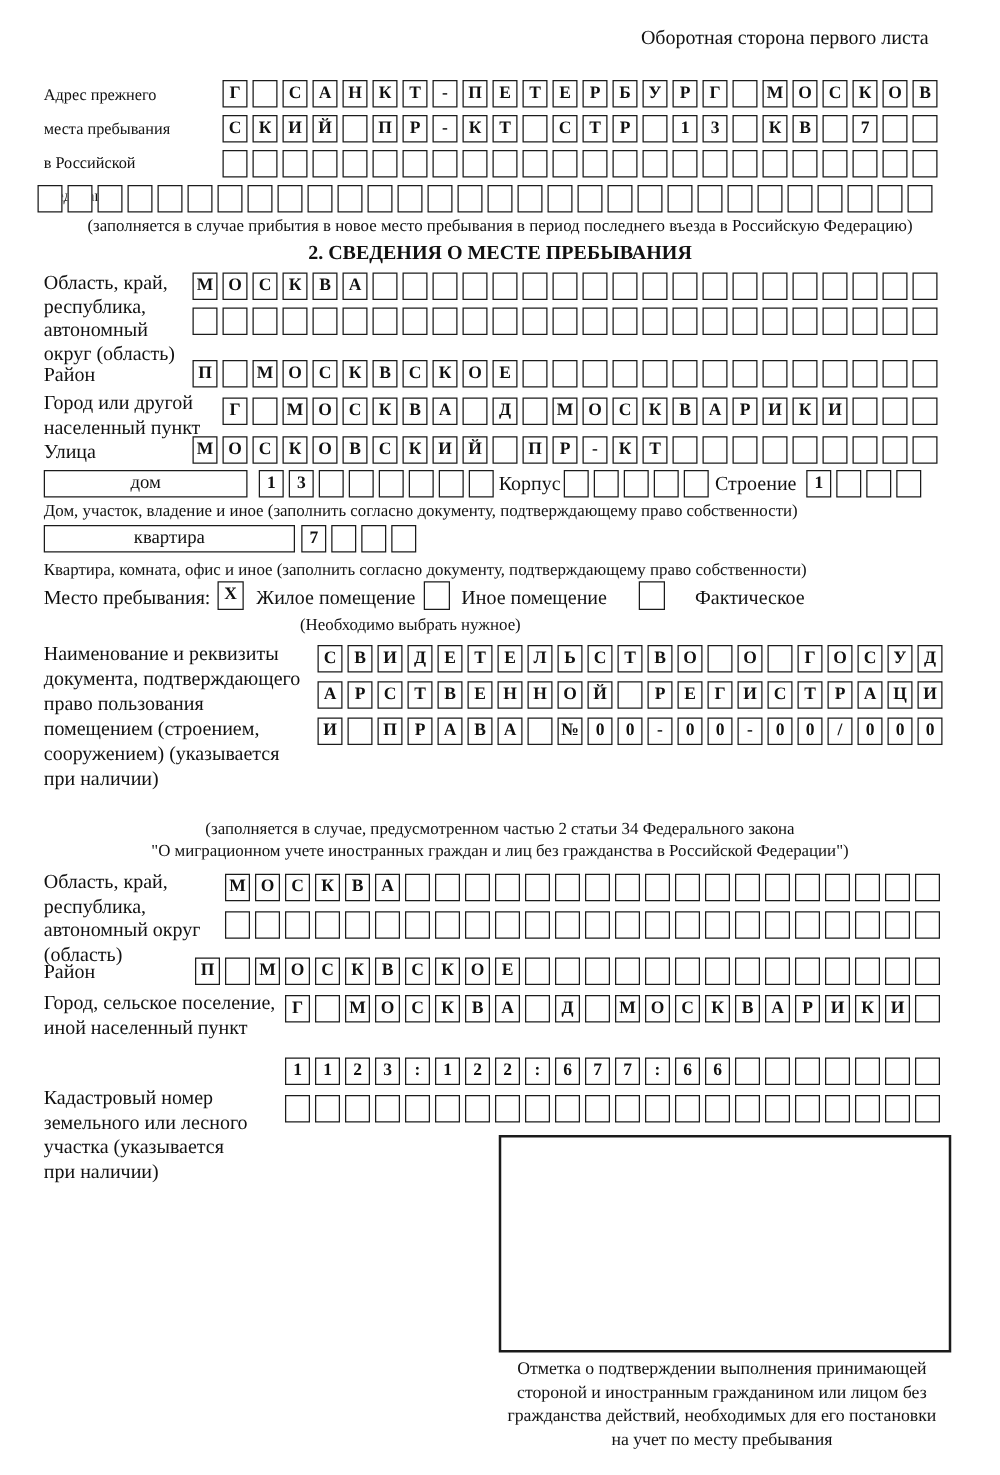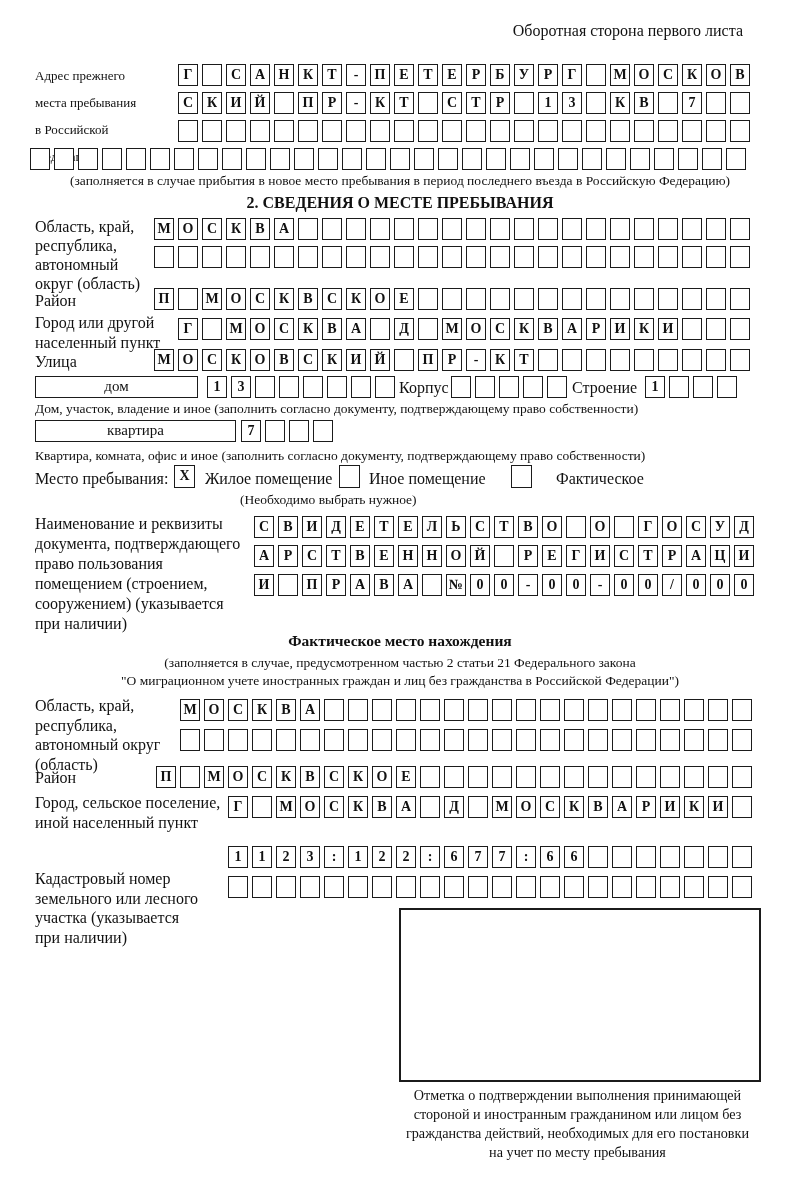--- a/index.html
+++ b/index.html
@@ -407,22 +407,21 @@
       <div class="cell">0</div>
       <div class="cell">-</div>
       <div class="cell">0</div>
       <div class="cell">0</div>
       <div class="cell">/</div>
       <div class="cell">0</div>
       <div class="cell">0</div>
       <div class="cell">0</div>
     </div>
 
-  <div class="abs bold center" style="top:632px;font-size:15.5px;">Фактическое место нахождения</div>
-  <div class="abs note pre center" style="top:654px;line-height:17.5px;">(заполняется в случае, предусмотренном частью 2 статьи 21 Федерального закона
+  <div class="abs note pre center" style="top:654px;line-height:17.5px;">(заполняется в случае, предусмотренном частью 2 статьи 34 Федерального закона
 "О миграционном учете иностранных граждан и лиц без гражданства в Российской Федерации")</div>
 
   <div class="abs label pre" style="left:35px;top:696px;line-height:19.5px;">Область, край,
 республика,
 автономный округ
 (область)</div>
   <div class="boxrow" style="left:180px;top:699px;">
       <div class="cell">М</div>
       <div class="cell">О</div>
       <div class="cell">С</div>

